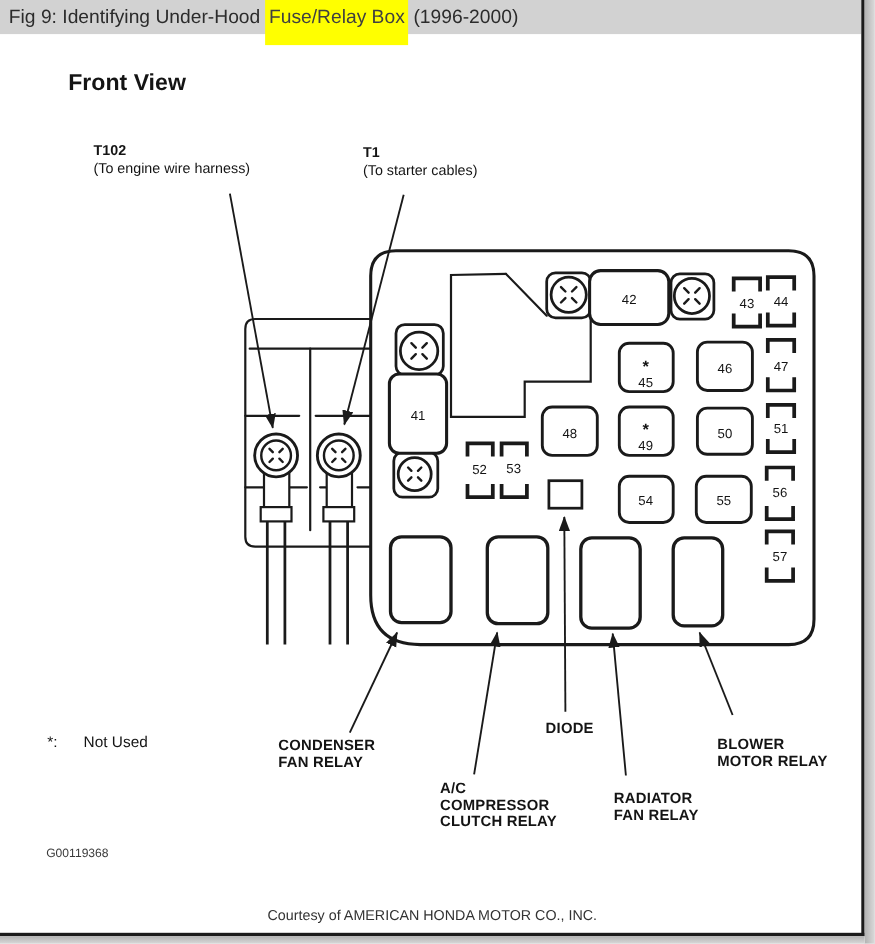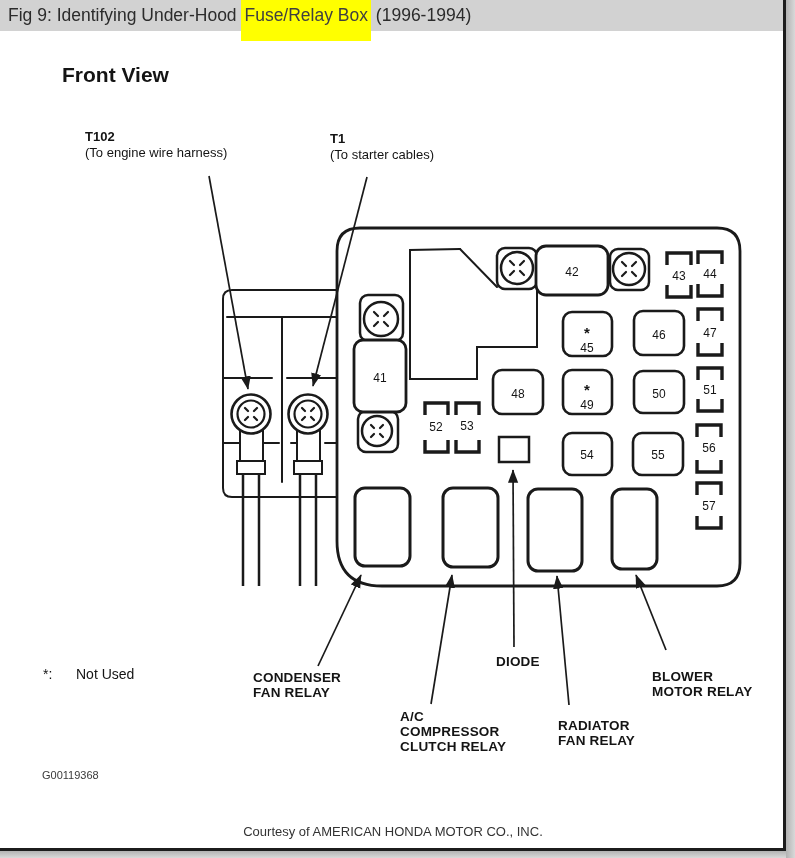--- a/index.html
+++ b/index.html
@@ -36,21 +36,21 @@
   .gbox{fill:#ffffff;stroke:#1a1a1a;stroke-width:2.6;}
   .relay{fill:#ffffff;stroke:#1a1a1a;stroke-width:3;}
   .leader{stroke:#1a1a1a;stroke-width:1.7;fill:none;}
   .xed{stroke:#1a1a1a;stroke-width:2.2;stroke-linecap:round;}
 </style>
 </head>
 <body>
 
 <div class="page">
 
-  <div class="titlebar"><span>Fig 9: Identifying Under-Hood </span><mark>Fuse/Relay Box</mark><span> (1996-1994)</span></div>
+  <div class="titlebar"><span>Fig 9: Identifying Under-Hood </span><mark>Fuse/Relay Box</mark><span> (1996-2000)</span></div>
 
   <svg class="diagram" width="795" height="858" viewBox="0 0 795 858">
     <defs>
       <marker id="ah" markerWidth="9" markerHeight="8" refX="7.5" refY="3" orient="auto">
         <path d="M0 0 L8 3 L0 6 Z" fill="#1a1a1a"></path>
       </marker>
     </defs>
 
     <text class="h1" x="62" y="82">Front View</text>
 

